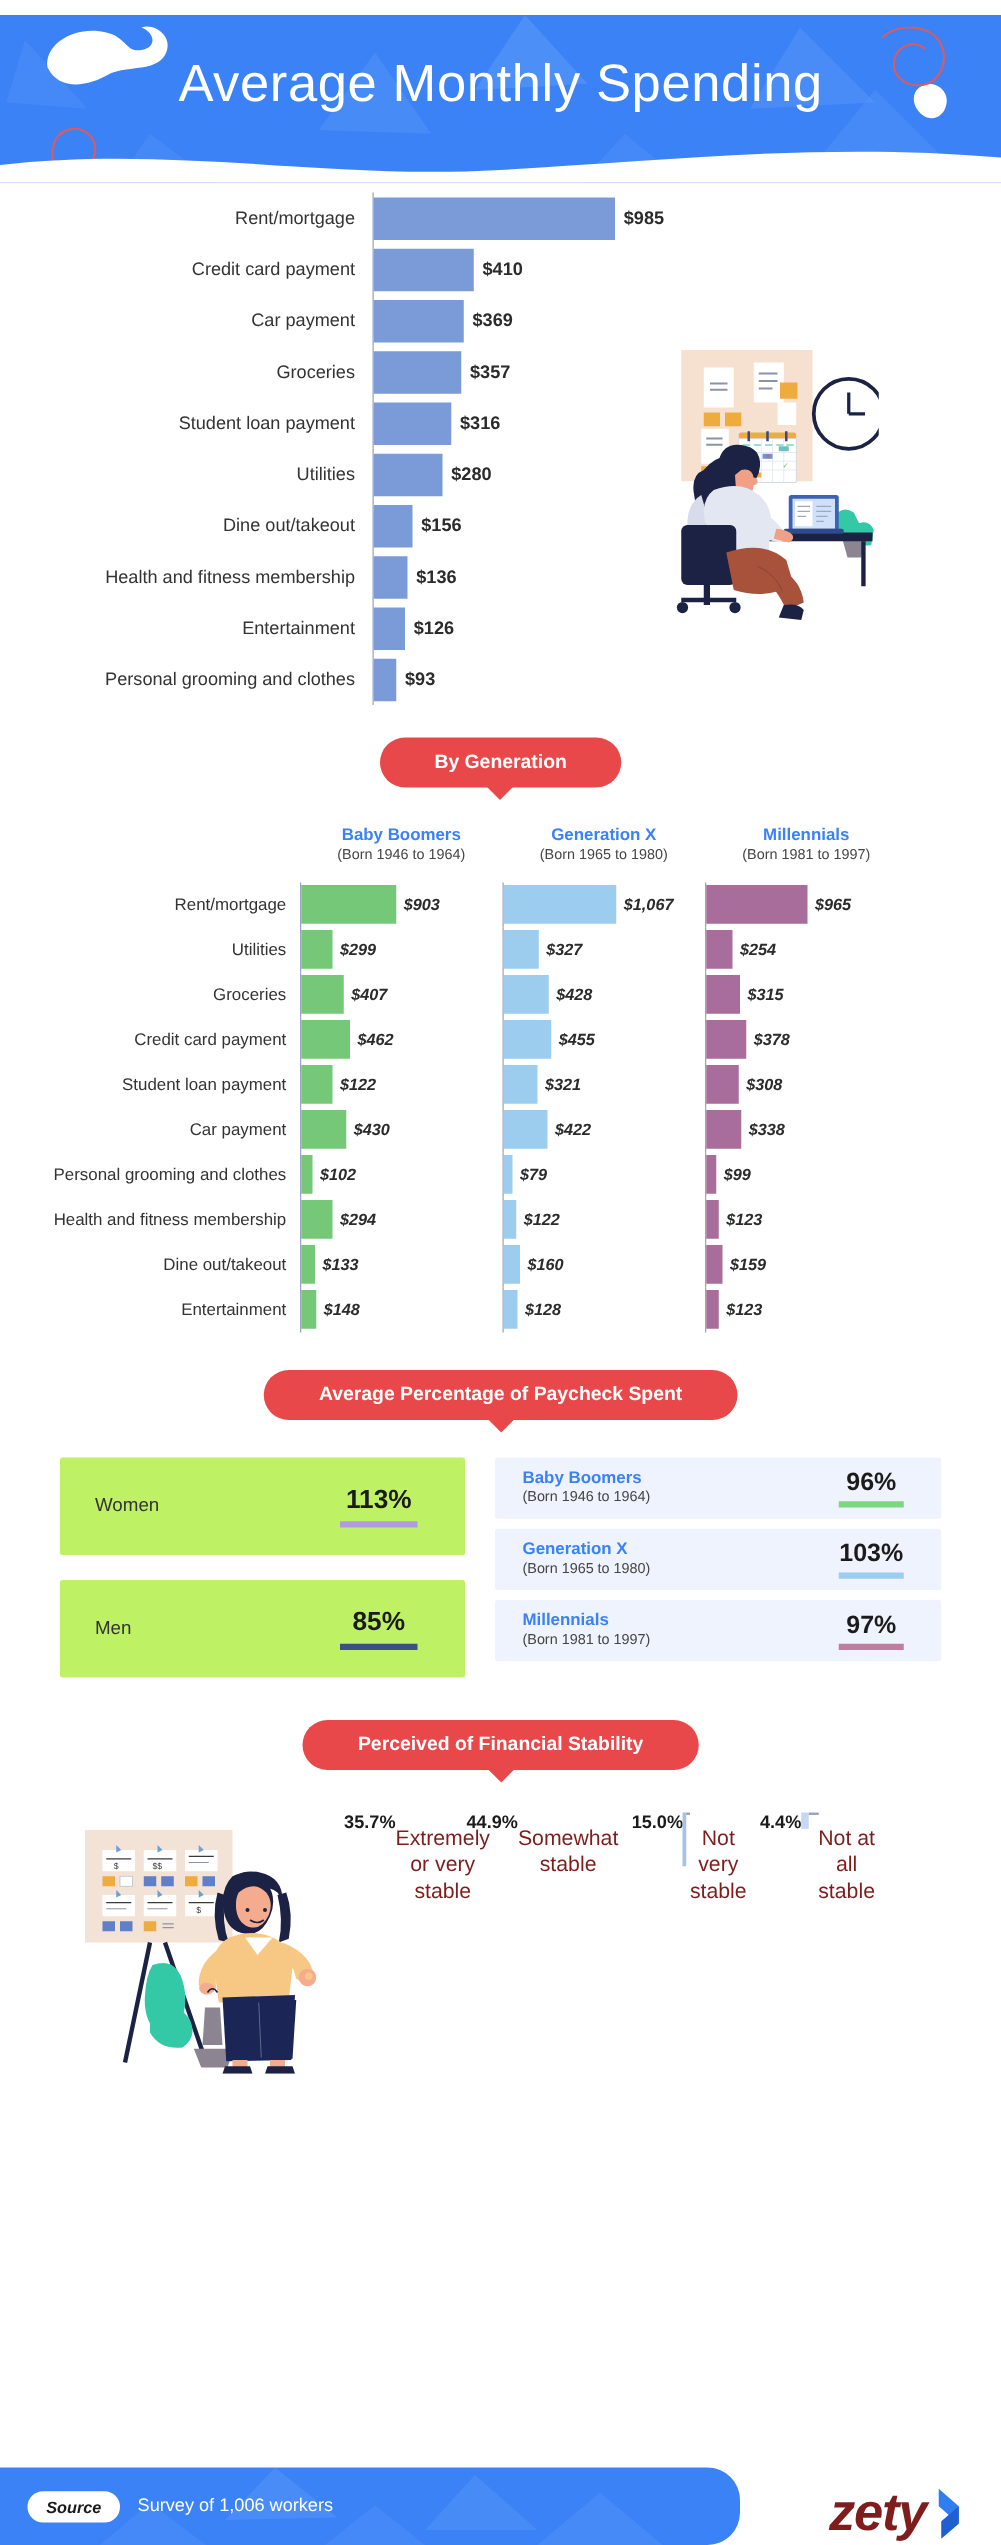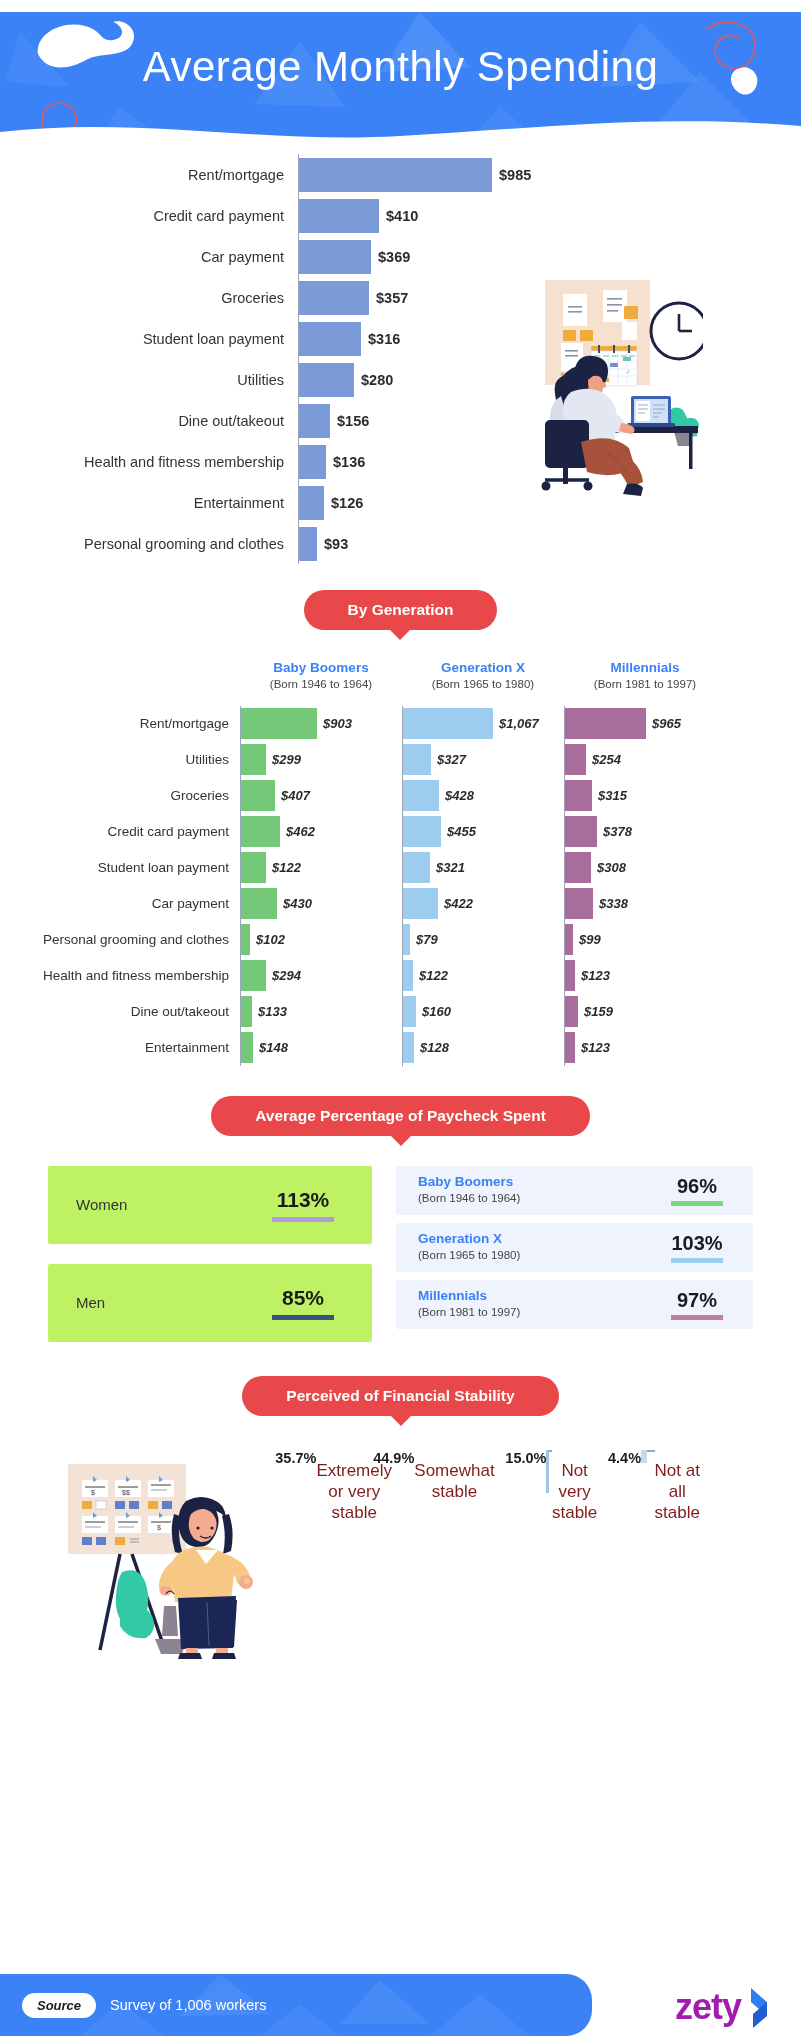--- a/index.html
+++ b/index.html
@@ -296,24 +296,25 @@
   }
   .zety-logo {
     position: absolute;
     right: 28px;
     top: 12px;
     display: flex;
     align-items: center;
     gap: 2px;
   }
   .zety-word {
-    font-size: 36px;
+    font-size: 42px;
     font-weight: bold;
-    color: #a21caf;
+    color: #7f1d1d;
     letter-spacing: -1px;
+    font-style: italic;
   }
 </style>
 </head>
 <body>
 
 <div class="header">
   <svg class="header-deco" viewBox="0 0 801 134" preserveAspectRatio="none">
     <polygon points="420,0 470,55 380,60" fill="#5b9af8" opacity="0.55"></polygon>
     <polygon points="300,30 345,95 255,92" fill="#5b9af8" opacity="0.4"></polygon>
     <polygon points="640,10 700,70 600,75" fill="#5b9af8" opacity="0.45"></polygon>

